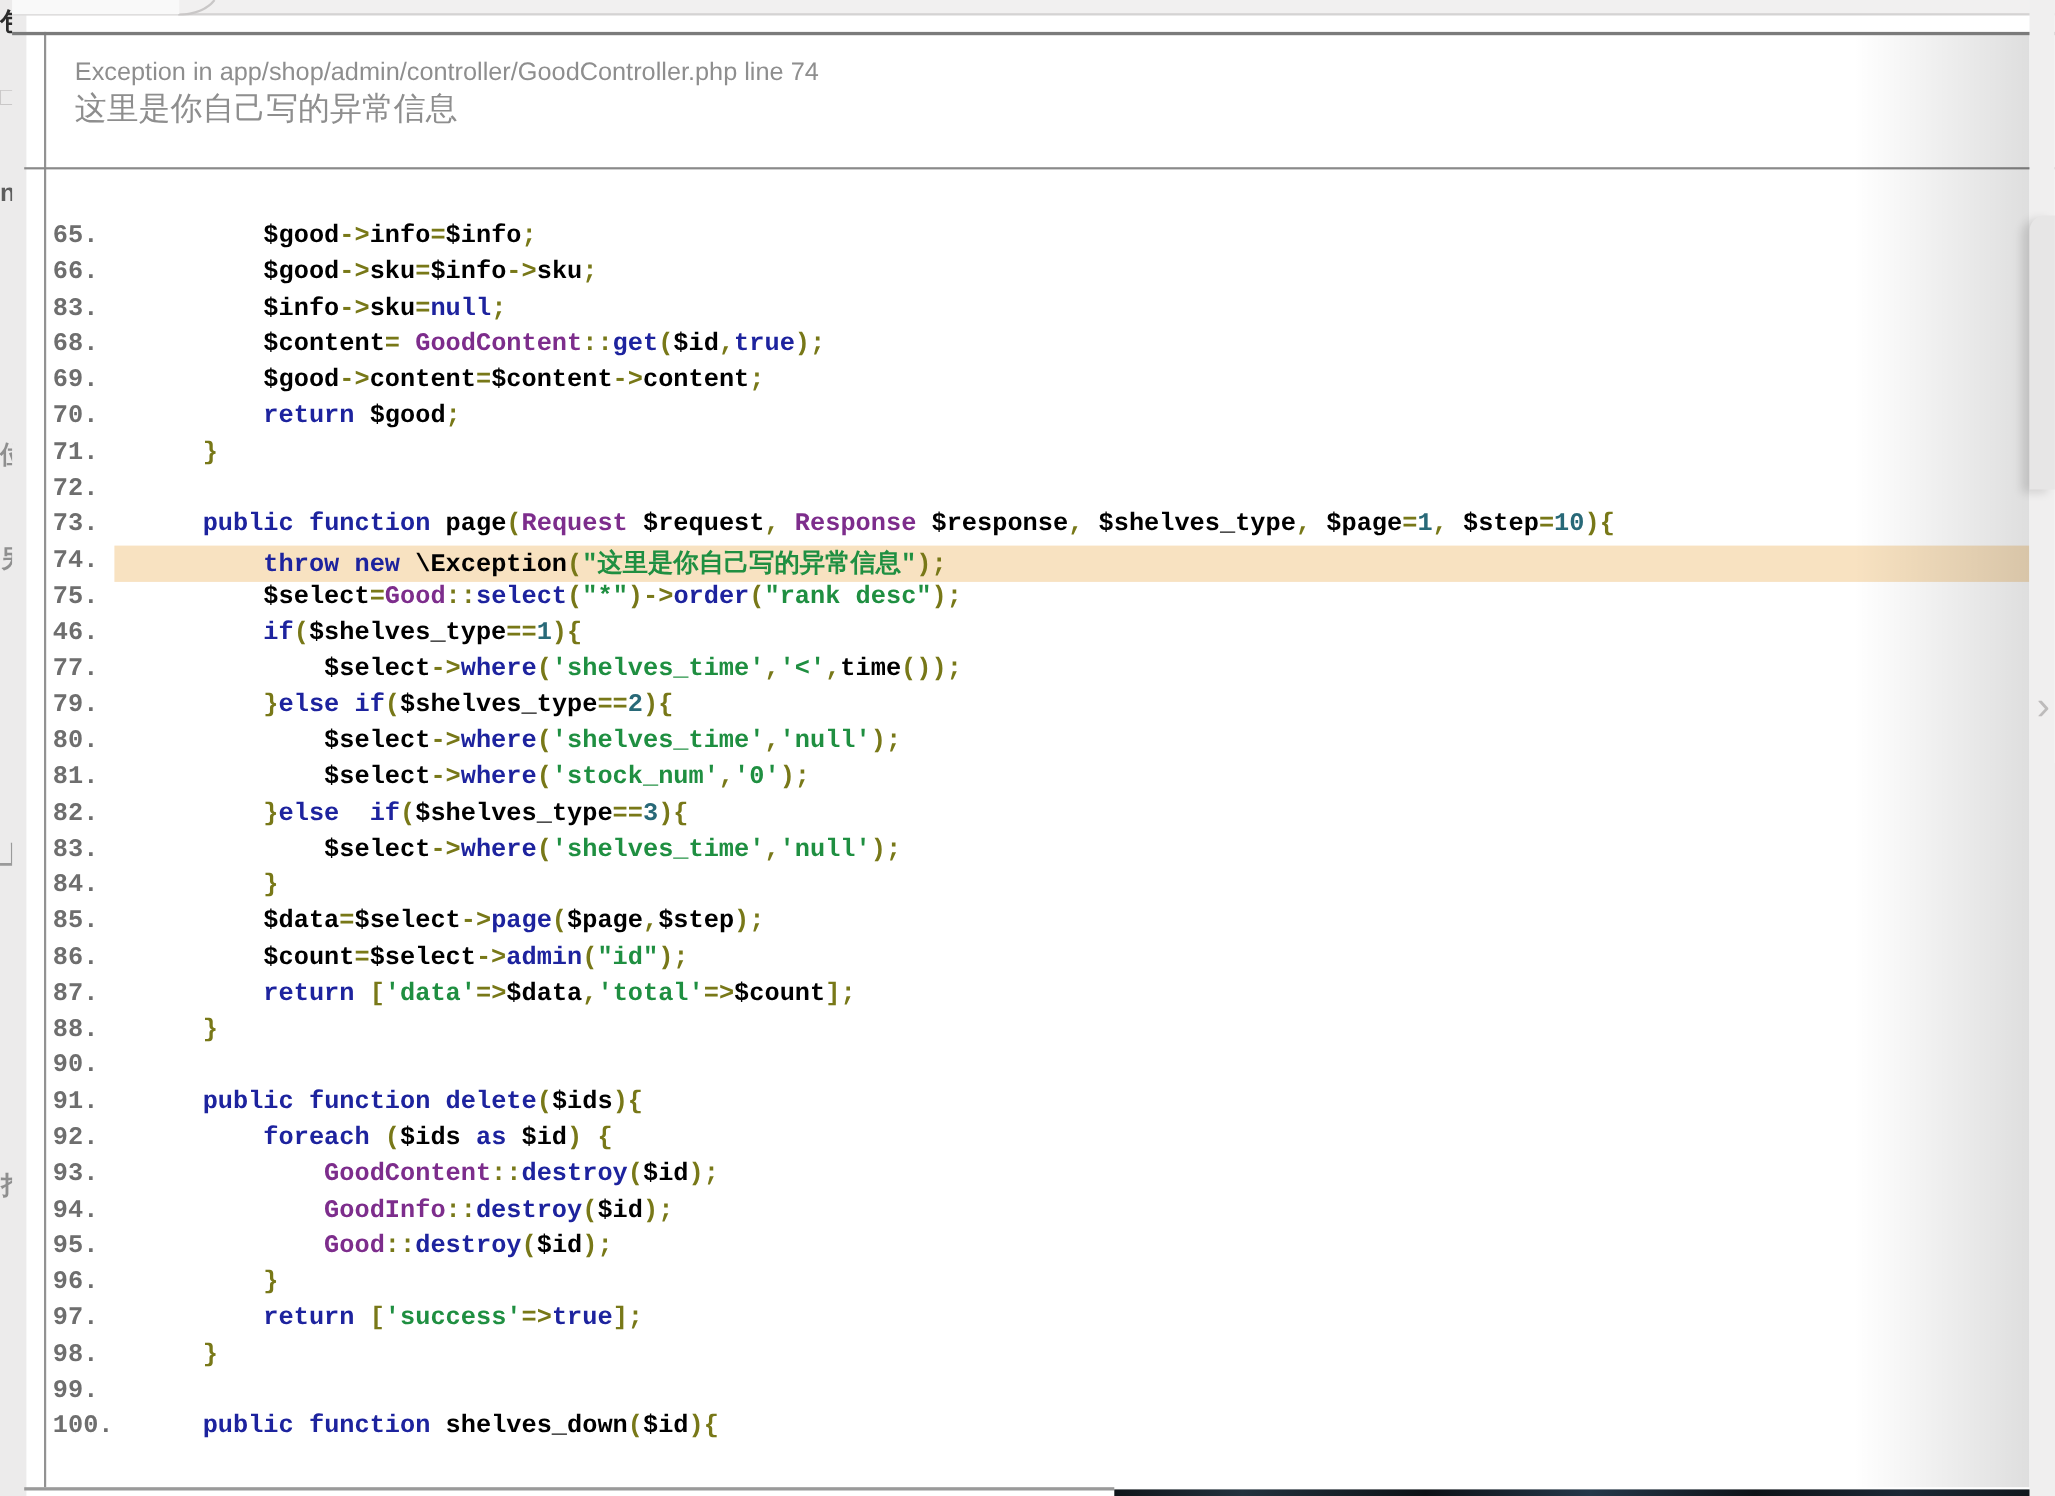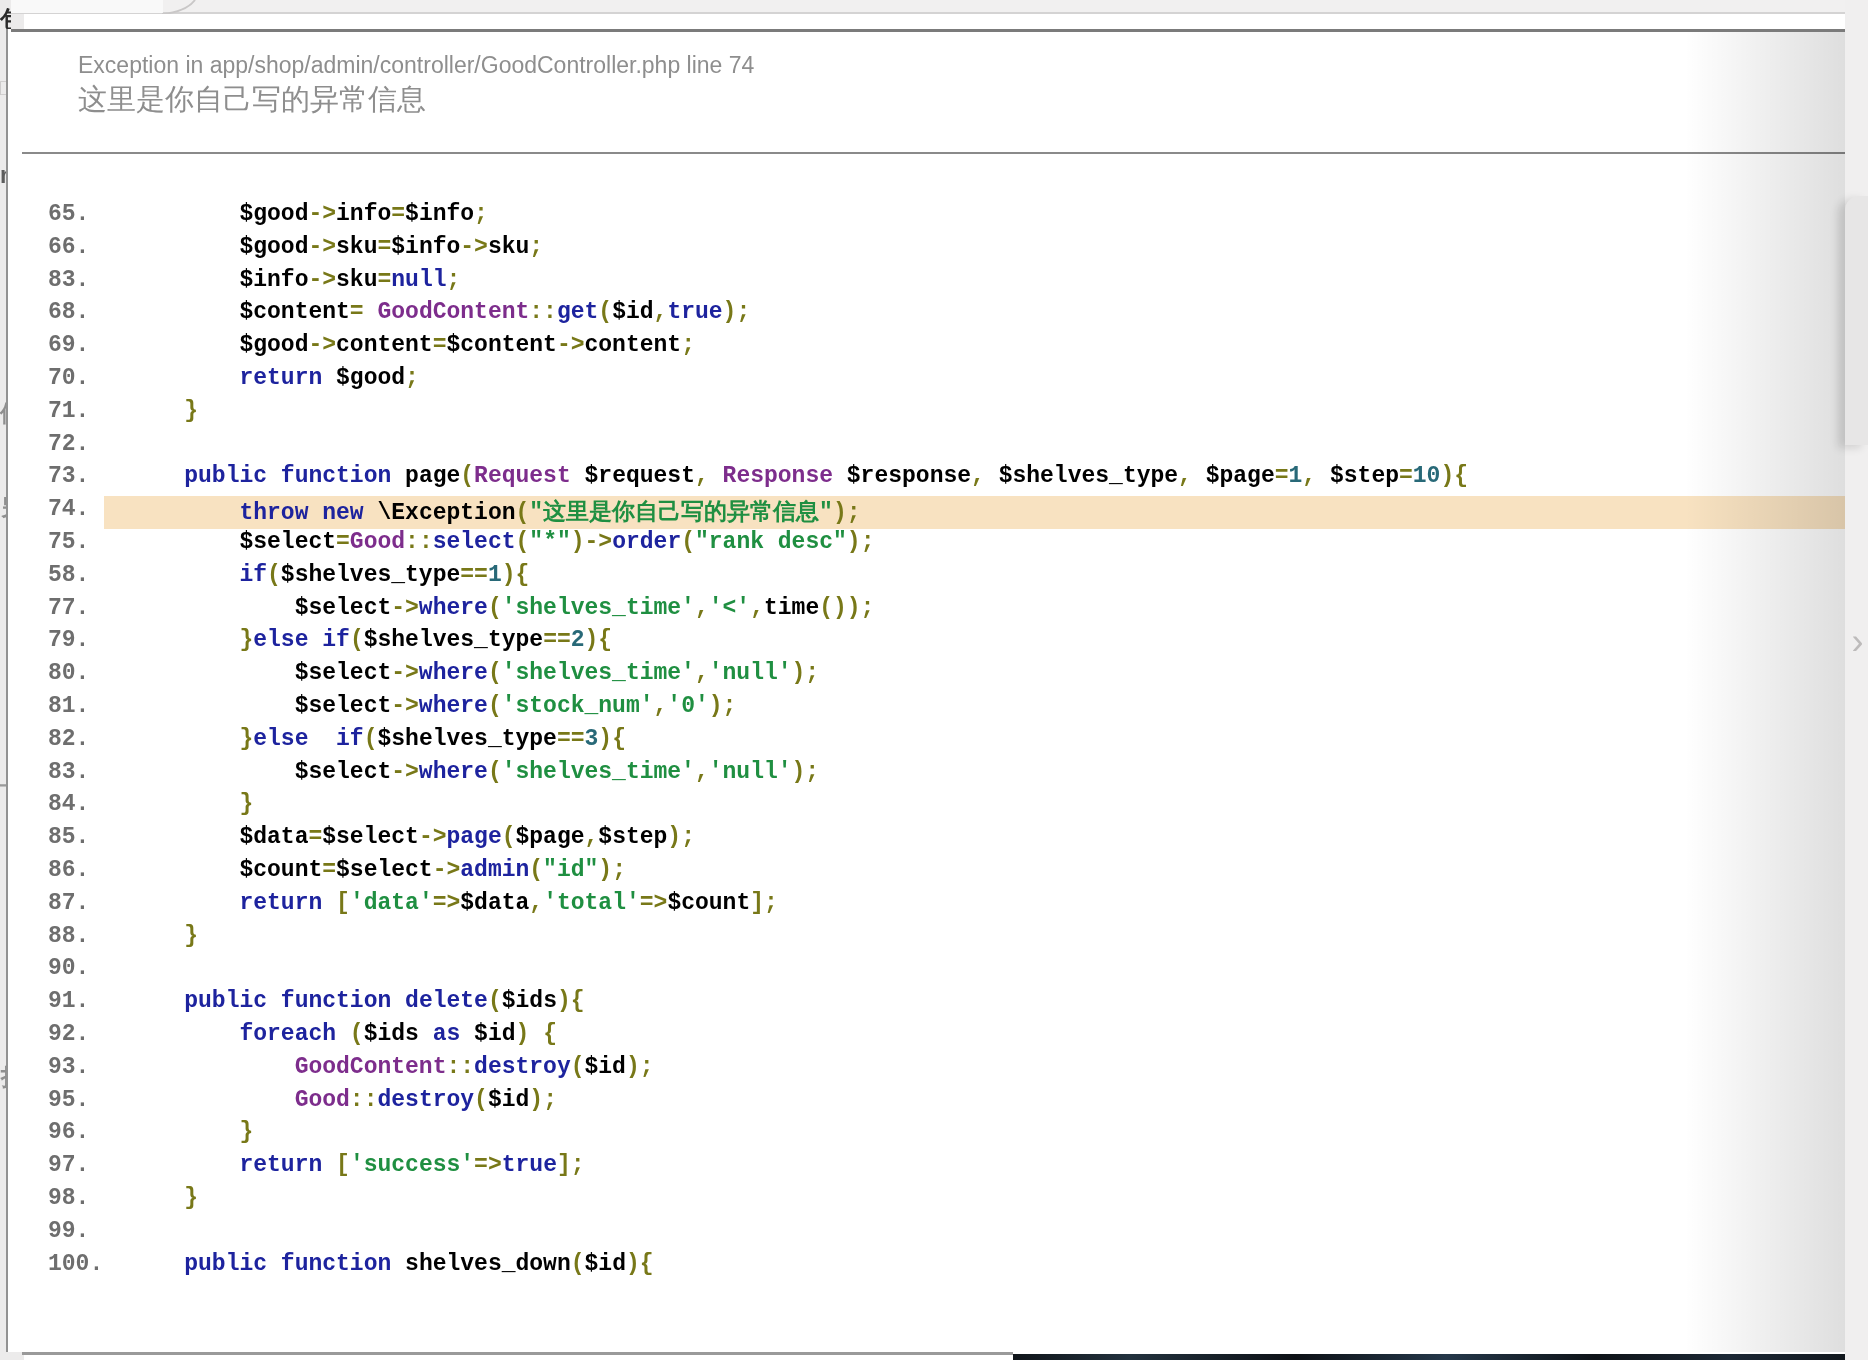--- a/index.html
+++ b/index.html
@@ -18,22 +18,22 @@
   .right-rail{position:absolute;left:1845px;top:0;width:23px;height:1360px;background:#f0efef;}
   .rr-card{position:absolute;left:1845px;top:196px;width:23px;height:249px;
            background:#e7e6e6;border-top-left-radius:14px;
            box-shadow:-7px 3px 9px rgba(0,0,0,0.13);}
   .chev{position:absolute;left:1847px;top:620px;width:21px;height:44px;
         color:#bdbbbb;font-size:36px;line-height:44px;text-align:center;}
   .btm-line{position:absolute;left:22px;top:1352px;width:991px;height:3px;background:#9a9a9a;}
   .btm-bar{position:absolute;left:1013px;top:1354px;width:832px;height:6px;
            background:linear-gradient(90deg,#10151a,#23323e 14%,#0d1116 34%,#25384a 52%,#0e1318 70%,#1c2835 86%,#12181e);}
   
-  .panel{position:absolute;left:6px;top:29px;width:1823px;height:1323px;
-         background:#fff;border-left:2px solid #929292;box-sizing:border-box;padding-left:44px;}
+  .panel{position:absolute;left:40px;top:29px;width:1823px;height:1323px;
+         background:#fff;border-left:2px solid #929292;box-sizing:border-box;}
   .topline{position:absolute;left:11px;top:29px;width:1857px;height:3px;background:#7b7b7b;}
   .sep{position:absolute;left:22px;top:152px;width:1846px;height:2px;background:#8a8a8a;}
   .hdr{padding:20px 0 0 26px;}
   .hdr-title{font-size:23px;line-height:33px;color:#8e8e8e;}
   .hdr-sub{font-size:29px;line-height:35px;color:#8e8e8e;}
   
   .codewrap{position:absolute;left:24px;top:157px;width:1821px;height:1195px;
             overflow:hidden;padding-top:44px;box-sizing:border-box;}
   .cl{display:flex;height:32.8px;line-height:32.8px;
       font:bold 23px "Liberation Mono","DejaVu Sans Mono",monospace;justify-content:flex-end;}
@@ -112,21 +112,21 @@
     </div>
     <div class="cl hl">
       <span class="ln">74.</span>
       <span class="cd"><span class="tk-t">        </span><span class="tk-b">throw</span><span class="tk-t"> </span><span class="tk-b">new</span><span class="tk-t"> \Exception</span><span class="tk-p">(</span><span class="tk-s">"这里是你自己写的异常信息"</span><span class="tk-p">);</span></span>
     </div>
     <div class="cl">
       <span class="ln">75.</span>
       <span class="cd"><span class="tk-t">        $select</span><span class="tk-p">=</span><span class="tk-c">Good</span><span class="tk-p">::</span><span class="tk-b">select</span><span class="tk-p">(</span><span class="tk-s">"*"</span><span class="tk-p">)</span><span class="tk-p">-&gt;</span><span class="tk-b">order</span><span class="tk-p">(</span><span class="tk-s">"rank desc"</span><span class="tk-p">);</span></span>
     </div>
     <div class="cl">
-      <span class="ln">58.</span>
+      <span class="ln">46.</span>
       <span class="cd"><span class="tk-t">        </span><span class="tk-b">if</span><span class="tk-p">(</span><span class="tk-t">$shelves_type</span><span class="tk-p">==</span><span class="tk-n">1</span><span class="tk-p">){</span></span>
     </div>
     <div class="cl">
       <span class="ln">77.</span>
       <span class="cd"><span class="tk-t">            $select</span><span class="tk-p">-&gt;</span><span class="tk-b">where</span><span class="tk-p">(</span><span class="tk-s">'shelves_time'</span><span class="tk-p">,</span><span class="tk-s">'&lt;'</span><span class="tk-p">,</span><span class="tk-t">time</span><span class="tk-p">());</span></span>
     </div>
     <div class="cl">
       <span class="ln">79.</span>
       <span class="cd"><span class="tk-t">        </span><span class="tk-p">}</span><span class="tk-b">else</span><span class="tk-t"> </span><span class="tk-b">if</span><span class="tk-p">(</span><span class="tk-t">$shelves_type</span><span class="tk-p">==</span><span class="tk-n">2</span><span class="tk-p">){</span></span>
     </div>
@@ -174,20 +174,24 @@
       <span class="ln">91.</span>
       <span class="cd"><span class="tk-t">    </span><span class="tk-b">public</span><span class="tk-t"> </span><span class="tk-b">function</span><span class="tk-t"> </span><span class="tk-b">delete</span><span class="tk-p">(</span><span class="tk-t">$ids</span><span class="tk-p">){</span></span>
     </div>
     <div class="cl">
       <span class="ln">92.</span>
       <span class="cd"><span class="tk-t">        </span><span class="tk-b">foreach</span><span class="tk-t"> </span><span class="tk-p">(</span><span class="tk-t">$ids </span><span class="tk-b">as</span><span class="tk-t"> $id</span><span class="tk-p">)</span><span class="tk-t"> </span><span class="tk-p">{</span></span>
     </div>
     <div class="cl">
       <span class="ln">93.</span>
       <span class="cd"><span class="tk-t">            </span><span class="tk-c">GoodContent</span><span class="tk-p">::</span><span class="tk-b">destroy</span><span class="tk-p">(</span><span class="tk-t">$id</span><span class="tk-p">);</span></span>
+    </div>
+    <div class="cl">
+      <span class="ln">94.</span>
+      <span class="cd"><span class="tk-t">            </span><span class="tk-c">GoodInfo</span><span class="tk-p">::</span><span class="tk-b">destroy</span><span class="tk-p">(</span><span class="tk-t">$id</span><span class="tk-p">);</span></span>
     </div>
     <div class="cl">
       <span class="ln">95.</span>
       <span class="cd"><span class="tk-t">            </span><span class="tk-c">Good</span><span class="tk-p">::</span><span class="tk-b">destroy</span><span class="tk-p">(</span><span class="tk-t">$id</span><span class="tk-p">);</span></span>
     </div>
     <div class="cl">
       <span class="ln">96.</span>
       <span class="cd"><span class="tk-t">        </span><span class="tk-p">}</span></span>
     </div>
     <div class="cl">

